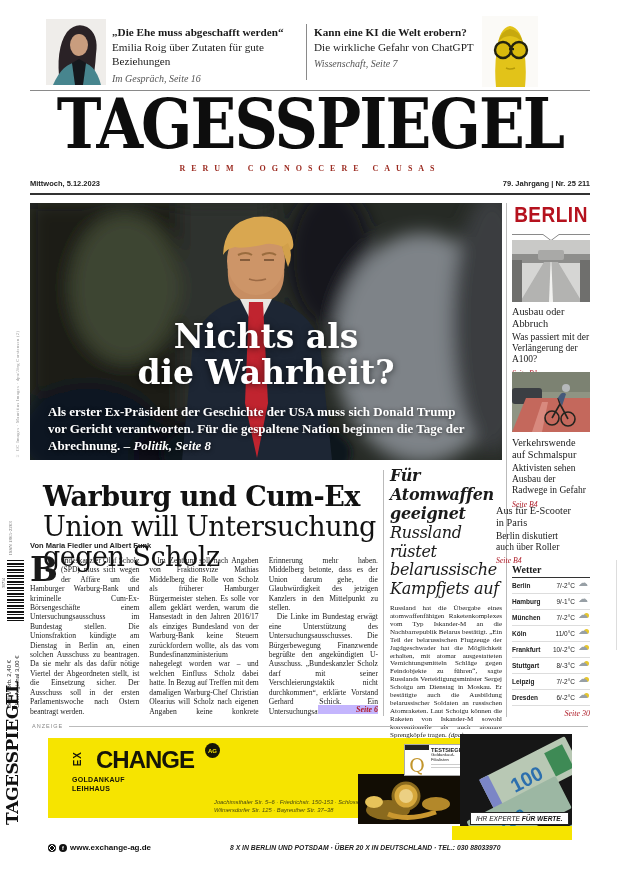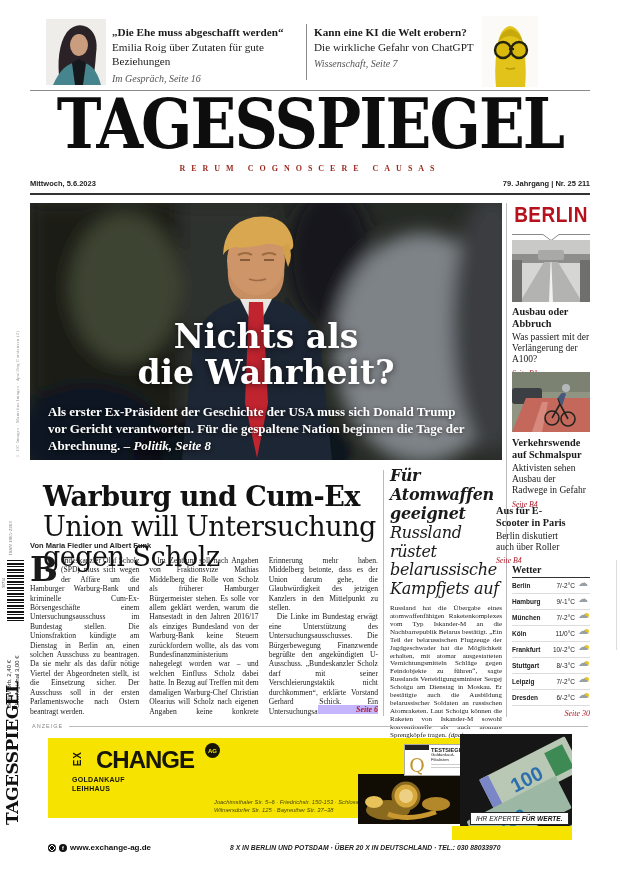--- a/index.html
+++ b/index.html
@@ -54,21 +54,21 @@
   .r-art{left:390px;top:467px;width:112px;}
   .r-head{font-family:"DejaVu Serif",serif;font-size:16px;line-height:1.18;letter-spacing:-.3px;font-style:italic;}
   .r-head .normal{font-weight:normal;}
   .r-body{margin-top:6px;font-size:7px;line-height:1.13;text-align:justify;hyphens:auto;-webkit-hyphens:auto;}
   .r-body .agency{font-style:italic;}
   .r-ref{text-align:right;margin-top:3px;}
   
   .berlin{left:512px;top:203px;width:78px;text-align:center;font-family:"Liberation Sans",sans-serif;
     font-weight:bold;font-size:19px;letter-spacing:.5px;color:#b5121e;transform:scaleY(1.12);transform-origin:top;}
   .sb-item{width:78px;font-size:9.5px;line-height:1.18;}
-  .sb-item .t{font-weight:bold;font-size:10.3px;line-height:1.12;}
+  .sb-item .t{font-weight:normal;font-size:10.3px;line-height:1.12;}
   .sb-item .x{margin-top:3px;}
   .sb-ref{margin-top:3px;font-style:italic;font-size:7.8px;}
   .weather{left:512px;top:564px;width:78px;font-family:"Liberation Sans",sans-serif;}
   .w-title{font-family:"Liberation Serif",serif;font-weight:bold;font-size:10px;
     border-bottom:1px solid #333;padding-bottom:2px;}
   .w-row{display:flex;align-items:center;height:15px;border-bottom:1px solid #ddd;font-size:6.5px;color:#222;}
   .w-row .c{flex:1;font-weight:bold;}
   .w-row .t{margin-right:3px;}
   .wicon{position:relative;width:12px;height:10px;}
   .wicon .sun{position:absolute;right:1px;top:0;width:5px;height:5px;border-radius:50%;background:#e6c62e;}
@@ -158,21 +158,21 @@
       <circle cx="37" cy="34" r="8" fill="#d9ba0c" stroke="#23230f" stroke-width="2.4"></circle>
       <rect x="27" y="32" width="5" height="2.2" fill="#23230f"></rect>
       <path d="M24,52 Q28,54 33,52" stroke="#b59a08" stroke-width="1.4" fill="none"></path>
     </svg>
   </div>
   <div class="abs hair" style="left:30px;top:90px;width:560px;height:1px;"></div>
 
   <div class="abs mast-title">TAGESSPIEGEL</div>
   <div class="abs motto">RERUM COGNOSCERE CAUSAS</div>
   <div class="abs dateline">
-    <span>Mittwoch, 5.6.2023</span>
+    <span>Mittwoch, 5.12.2023</span>
     <span>79. Jahrgang | Nr. 25 211</span>
   </div>
   <div class="abs" style="left:30px;top:193px;width:560px;height:2px;background:#333;"></div>
 
   <div id="lead" class="abs">
     <svg width="472" height="257" viewBox="0 0 472 257">
       <defs>
         <filter id="b8" x="-40%" y="-40%" width="180%" height="180%">
             <feGaussianBlur stdDeviation="9"></feGaussianBlur>
           </filter>

